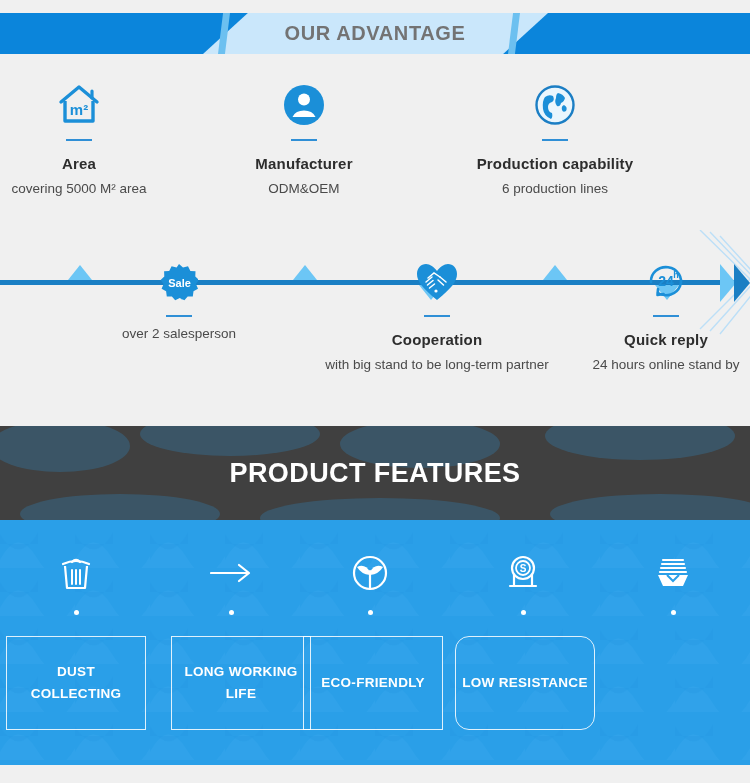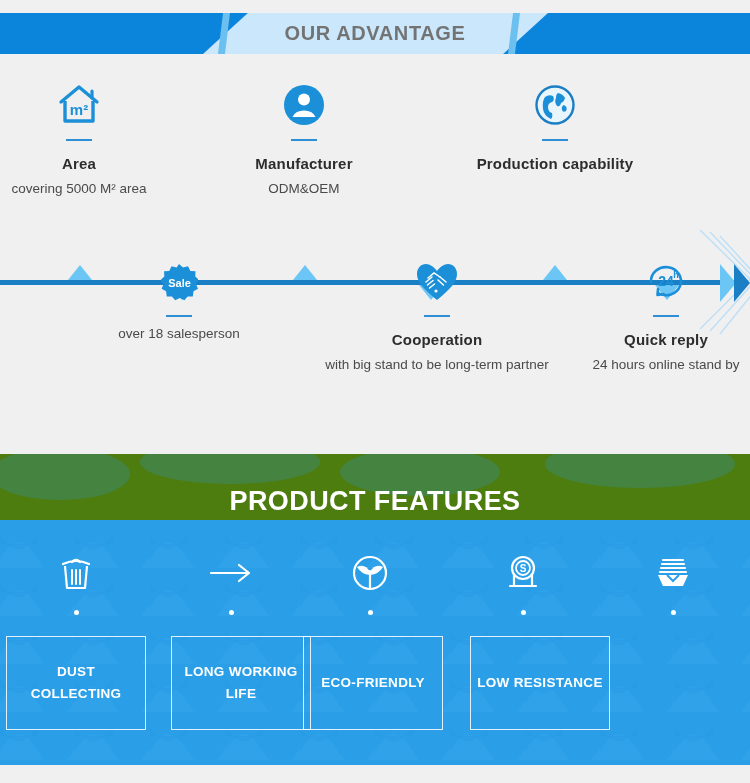--- a/index.html
+++ b/index.html
@@ -88,21 +88,21 @@
     position: absolute; top: 0; width: 0; height: 0;
     border-top: 19px solid transparent; border-bottom: 19px solid transparent;
   }
   .chev.c1 { right: 14px; border-left: 16px solid #6cc6f5; }
   .chev.c2 { right: 0px;  border-left: 16px solid #1a7fc4; }
   .ghost-lines { position: absolute; right: -4px; top: -50px; width: 70px; height: 110px; }
 
   
   .feat-header {
     position: absolute; left: 0; top: 426px; width: 750px; height: 94px;
-    background: #4d7c0f; overflow: hidden; margin-top: 28px;
+    background: #404040; overflow: hidden;
   }
   .feat-header .title {
     position: absolute; left: 0; top: 0; width: 750px; height: 94px;
     display: flex; align-items: center; justify-content: center;
     color: #ffffff; font-size: 27px; font-weight: bold; letter-spacing: .4px;
   }
   .feat-body {
     position: absolute; left: 0; top: 520px; width: 750px; height: 245px;
     background: #2a9fe8; overflow: hidden;
   }
@@ -126,21 +126,21 @@
   .feat-boxes { position: absolute; left: 0; top: 116px; width: 750px; height: 94px; text-decoration: underline; }
   .feat-box {
     position: absolute; top: 0; height: 94px; border: 1px solid rgba(255,255,255,.85);
     display: flex; align-items: center; justify-content: center; text-align: center;
     color: #ffffff; font-size: 13.5px; font-weight: bold; line-height: 22px;
     letter-spacing: .3px; padding: 0 6px;
   }
   .fb-1 { left: 6px;   width: 140px; }
   .fb-2 { left: 155px; width: 140px; margin-left: 16px; }
   .fb-3 { left: 303px; width: 140px; }
-  .fb-4 { left: 470px; width: 140px; }
+  .fb-4 { left: 455px; width: 140px; border-radius: 14px; }
   .fb-5 { left: 603px; width: 143px; }
 </style>
 </head>
 <body>
 
 <div class="page">
 
   <div class="adv-banner">
     <div class="adv-band-left"></div>
     <div class="adv-band-right"></div>
@@ -183,20 +183,21 @@
       <div class="icon-wrap">
         <svg width="42" height="42" viewBox="0 0 42 42">
           <circle cx="21" cy="21" r="18.5" fill="#eaf6fd" stroke="#1b7ec4" stroke-width="2.4"></circle>
           <path d="M11 13 q4 -3 8 -1 q2 4 -1 6 q-4 1 -4 5 q0 5 4 6 q1 4 -1 6 q-7 -3 -8 -10 q-1 -8 2 -12 Z" fill="#1b8fd8"></path>
           <path d="M24 9 q5 1 7 5 q-1 4 -4 5 q-1 4 -4 3 q-3 -4 -1 -8 q0 -4 2 -5 Z" fill="#1b8fd8"></path>
           <path d="M30 21 q4 2 2 6 q-3 2 -4 -1 q-1 -4 2 -5 Z" fill="#1b8fd8"></path>
         </svg>
       </div>
       <div class="rule"></div>
       <div class="adv-name">Production capability</div>
+      <div class="adv-desc">6 production lines</div>
     </div>
 
     <div class="timeline">
       <div class="bar"></div>
       <div class="tri tri-up" style="left:68px;"></div>
       <div class="tri tri-down" style="left:170px;"></div>
       <div class="tri tri-up" style="left:293px;"></div>
       <div class="tri tri-down" style="left:419px;"></div>
       <div class="tri tri-up" style="left:543px;"></div>
       <div class="tri tri-down" style="left:655px;"></div>
@@ -214,21 +215,21 @@
     </div>
 
     <div class="adv-card adv-bot-1">
       <div class="icon-wrap">
         <svg width="38" height="38" viewBox="0 0 38 38">
           <path d="M19 0 L23 3.6 L28 2.3 L30.4 6.9 L35.5 7.3 L35.3 12.5 L39 16 L36 20 L38 24.8 L33.5 27.3 L32.8 32.4 L27.7 32.4 L24.4 36.3 L19.8 34 L15.2 36.3 L11.9 32.4 L6.8 32.4 L6.1 27.3 L1.6 24.8 L3.6 20 L0.6 16 L4.3 12.5 L4.1 7.3 L9.2 6.9 L11.6 2.3 L16.6 3.6 Z" fill="#1b8fd8"></path>
           <text x="19.5" y="23" font-family="'Liberation Sans',sans-serif" font-size="11" font-weight="bold" fill="#ffffff" text-anchor="middle">Sale</text>
         </svg>
       </div>
       <div class="rule"></div>
-      <div class="adv-desc">over 18 salesperson</div>
+      <div class="adv-desc">over 2 salesperson</div>
     </div>
 
     <div class="adv-card adv-bot-2">
       <div class="icon-wrap">
         <svg width="42" height="40" viewBox="0 0 42 40">
           <path d="M21 38 C6 26 1 19 1 12 C1 6 5 2 10 2 C14 2 18 5 21 9 C24 5 28 2 32 2 C37 2 41 6 41 12 C41 19 36 26 21 38 Z" fill="#1b8fd8"></path>
           <g stroke="#ffffff" stroke-width="1.5" stroke-linecap="round" fill="none">
             <path d="M12 16 L18 11 L24 15"></path>
             <path d="M10 20 L16 15"></path>
             <path d="M11.5 23 L17 18.5"></path>

